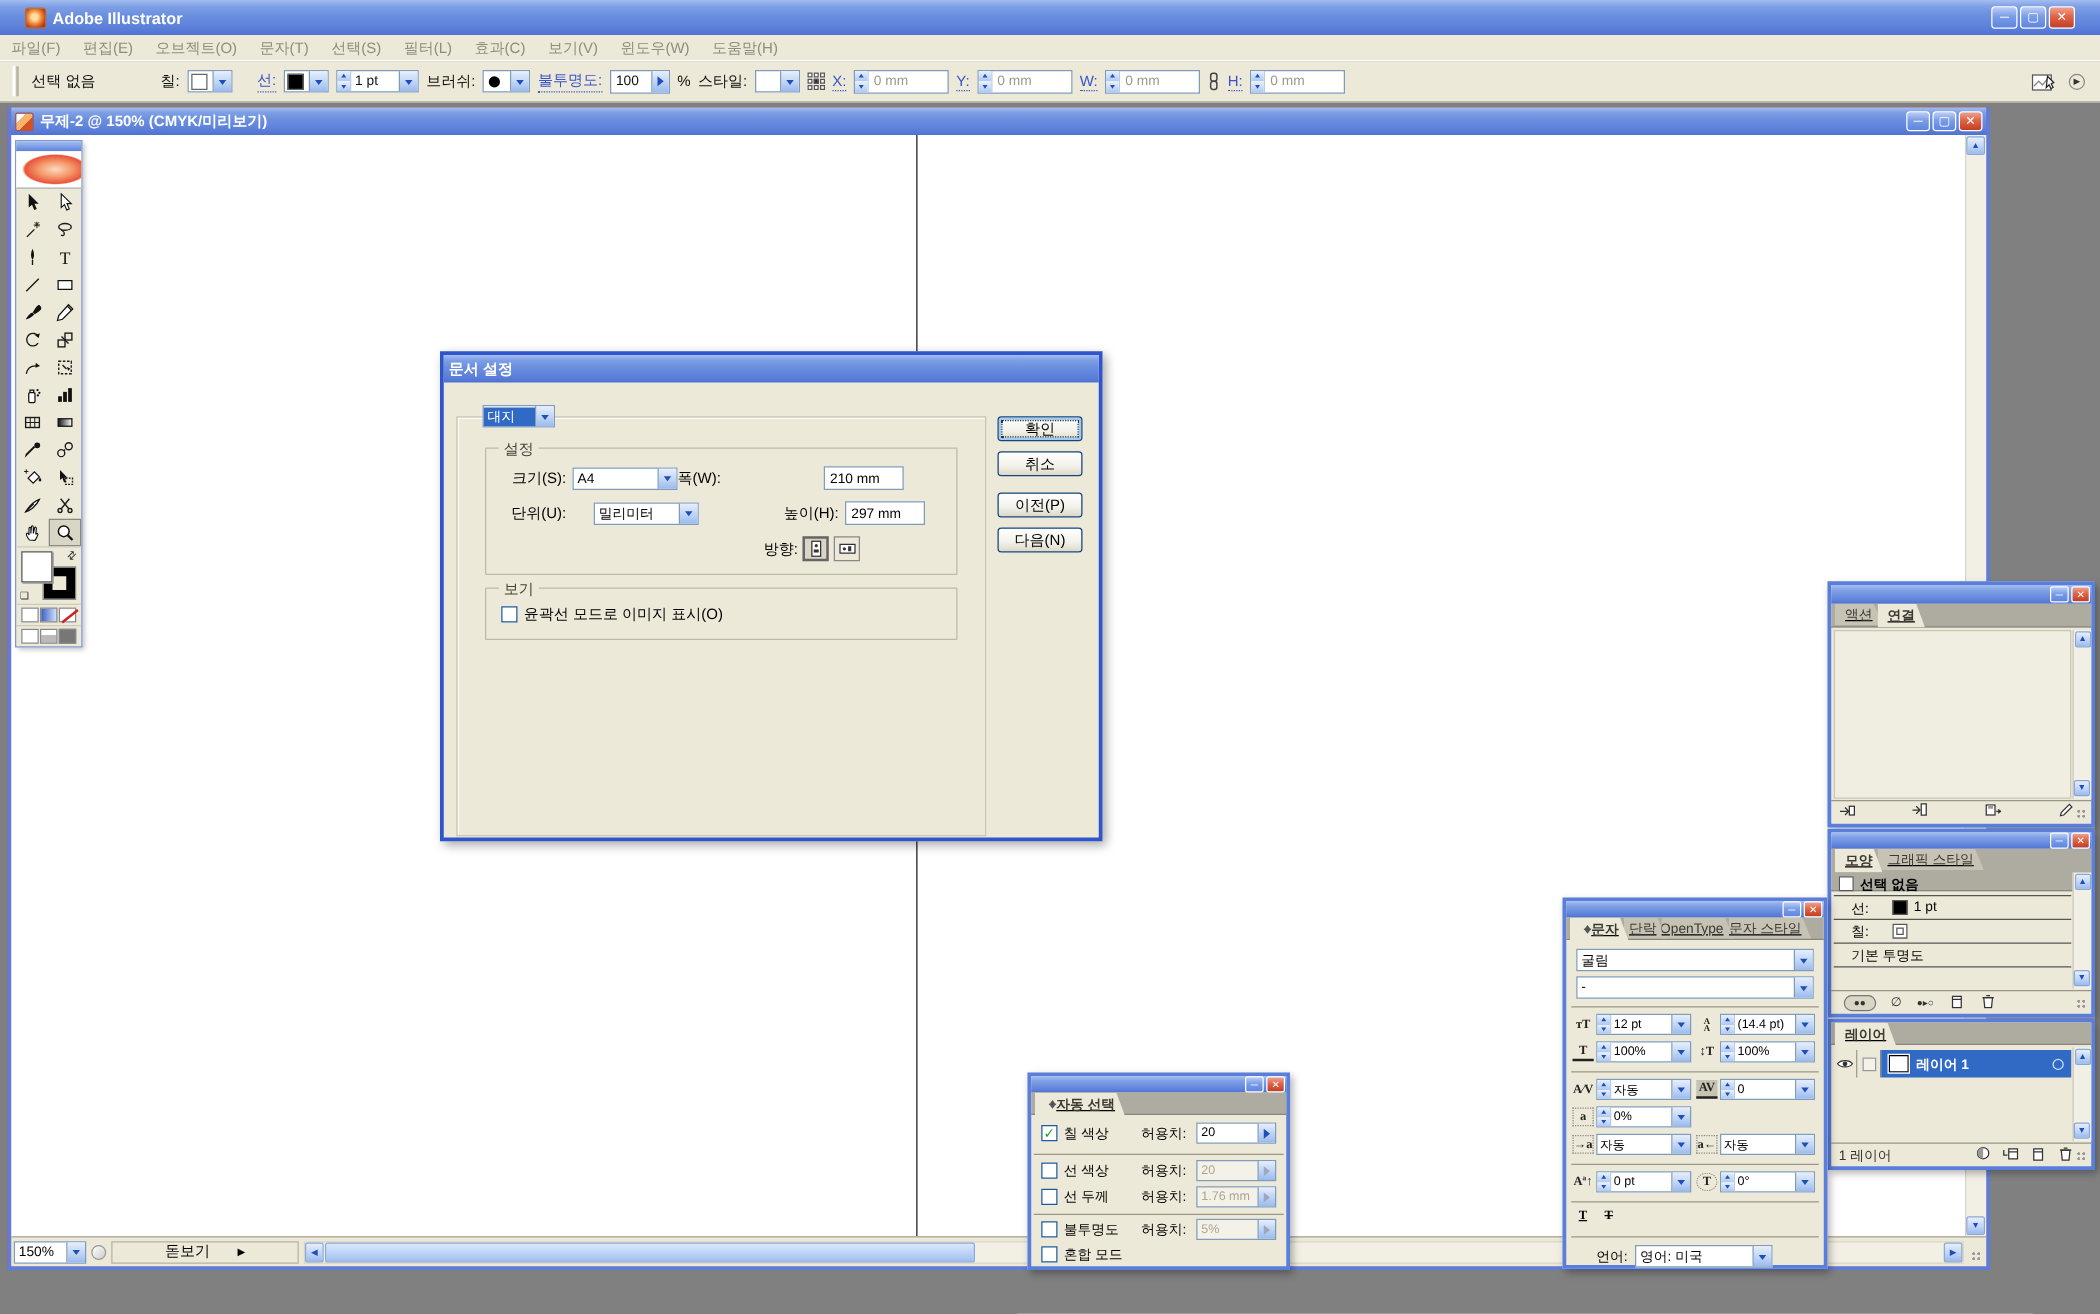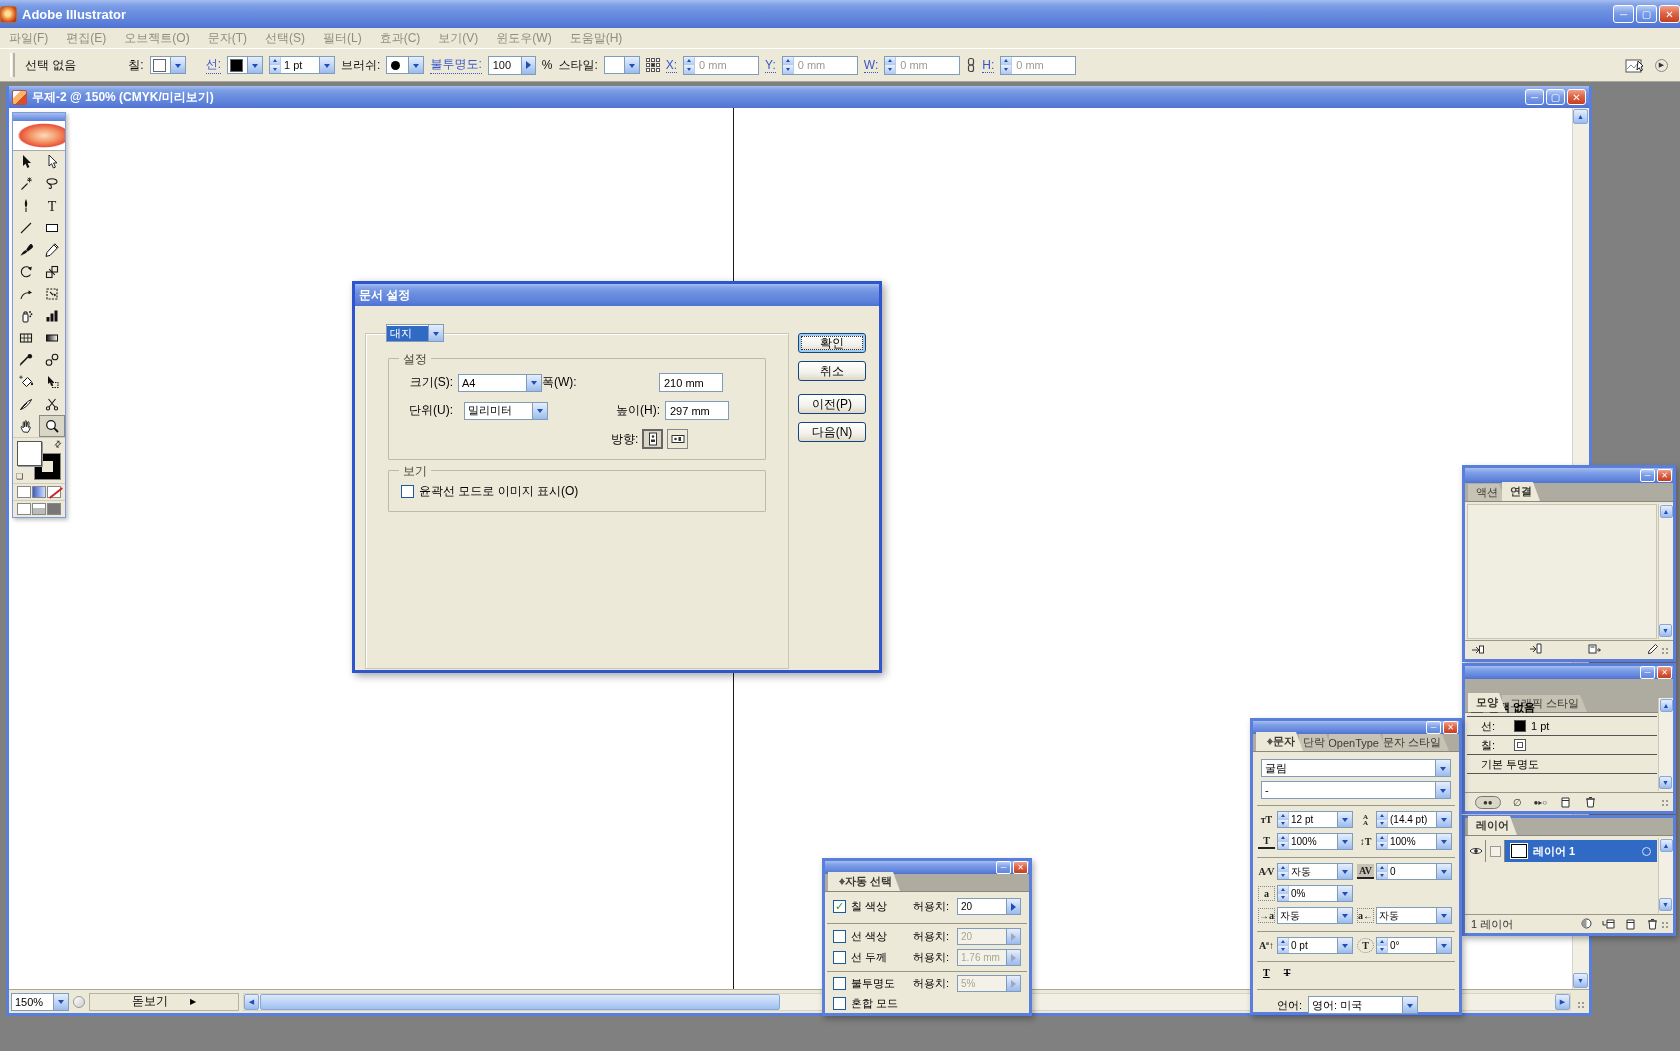--- a/index.html
+++ b/index.html
@@ -1,21 +1,21 @@
 <!DOCTYPE html>
 <html><head>
 <meta charset="utf-8">
 <style>
   * { margin:0; padding:0; box-sizing:border-box; }
   html,body { width:1680px; height:1051px; overflow:hidden; }
   body { font-family:"Liberation Sans","DejaVu Sans",sans-serif; font-size:12px; background:#808080; position:relative; }
 
   
   .titlebar { background:linear-gradient(180deg,#A5BEF0 0%,#7FA0E6 18%,#6A8EDF 45%,#5E82DB 75%,#4F72D2 100%);
-    color:#fff; font-weight:bold; display:flex; align-items:center; padding:0 0; }
+    color:#fff; font-weight:bold; display:flex; align-items:center; padding:0 20px; }
   .tb-btns { margin-left:auto; display:flex; gap:2px; }
   .tb-btn { width:21px; height:18px; border:1px solid #fff; border-radius:3px; color:#fff; font-size:10px; font-weight:bold;
     display:flex; align-items:center; justify-content:center; background:linear-gradient(180deg,#BACDF5,#7A9DE8 45%,#5F86DF); }
   .tb-btn.close { background:linear-gradient(180deg,#F0A18C,#DE6547 45%,#C63D1F); }
   .tb-btn.small { width:15px; height:13px; font-size:8px; border-radius:2px; }
   .xp-btn { border:1px solid #16457E; border-radius:3px; background:linear-gradient(180deg,#FFFFFF,#F2F1EA 60%,#DDD9C8); font-size:12px;
     display:flex; align-items:center; justify-content:center; }
   .combo { background:#fff; border:1px solid #7F9DB9; display:flex; align-items:center; height:18px; }
   .combo .ctext { flex:1; padding:0 3px; white-space:nowrap; overflow:hidden; font-size:11px; }
   .drop { width:15px; height:100%; margin-left:auto; border-left:1px solid #7F9DB9; background:linear-gradient(180deg,#E6EEFB,#BCD2F4 60%,#9ABAEE);
@@ -106,21 +106,21 @@
   .checkbox { width:13px; height:13px; border:1px solid #1D5A99; background:#fff; display:inline-flex; align-items:center; justify-content:center;
     font-size:11px; color:#21A121; font-weight:bold; margin-right:5px; }
   .orient-btn { width:21px; height:20px; margin-left:4px; display:flex; align-items:center; justify-content:center; border:1px solid #888;
     background:#ECE9D8; }
   .orient-btn.sel { background:#D9D6C6; border:2px solid #666; }
 
   
   .pal { position:absolute; border:3px solid #5A7EDC; background:#ECE9D8; box-shadow:2px 3px 6px rgba(0,0,0,.3); }
   .pal-title { height:15px; display:flex; align-items:center; justify-content:flex-end; gap:2px; padding:0 1px;
     background:linear-gradient(180deg,#A5BEF0 0%,#7FA0E6 30%,#5E82DB 80%,#4F72D2 100%); }
-  .pal-tabs { height:19px; background:#AEABA0; display:flex; align-items:flex-end; padding-left:3px; border-bottom:1px solid #8a887c; }
+  .pal-tabs { height:19px; background:#AEABA0; display:flex; padding-left:3px; border-bottom:1px solid #8a887c;text-decoration:underline; }
   .tab { height:17px; padding:0 8px; font-size:11px; display:flex; align-items:center; white-space:nowrap; overflow:hidden; direction:rtl;
     background:#C6C3B4; color:#3a3a33; clip-path:polygon(0 0,calc(100% - 7px) 0,100% 100%,0 100%); margin-right:-4px; }
   .tab.active { background:#ECE9D8; font-weight:bold; z-index:2; height:19px; }
   .collapse-icon { display:inline-flex; flex-direction:column; margin-left:3px; gap:1px; }
   .collapse-icon i { border:3px solid transparent; }
   .collapse-icon i.u { border-bottom:4px solid #555; margin-bottom:-2px; }
   .collapse-icon i.d { border-top:4px solid #555; }
   .pal-bottom { position:absolute; left:0; right:0; bottom:0; height:19px; border-top:1px solid #9a9788; display:flex; align-items:center;
     justify-content:space-between; gap:9px; padding:0 14px 0 6px; font-size:10px; color:#333; }
   .vscroll { position:absolute; right:0; width:15px; background:#F2F0E4; border-left:1px solid #C9C6B6; }
@@ -519,21 +519,21 @@
           <span class="ctext">A4</span>
           <span class="drop"></span>
         </span>
       <span style="width:112px;">폭(W):</span>
       <span class="cfield" style="width:64px;margin-left:5px">
           <span class="val">210 mm</span>
         </span>
     </div>
     <div class="dlg-row" style="left:12px; top:42px;">
       <span style="width:52px;text-align:right">단위(U):</span>
-      <span class="combo" style="width:84px;margin-left:11px">
+      <span class="combo" style="width:84px;margin-left:22px">
           <span class="ctext">밀리미터</span>
           <span class="drop"></span>
         </span>
       <span style="width:112px;text-align:right">높이(H):</span>
       <span class="cfield" style="width:64px;margin-left:5px">
           <span class="val">297 mm</span>
         </span>
     </div>
     <div class="dlg-row" style="left:222px; top:70px;">
       <span>방향:</span>

